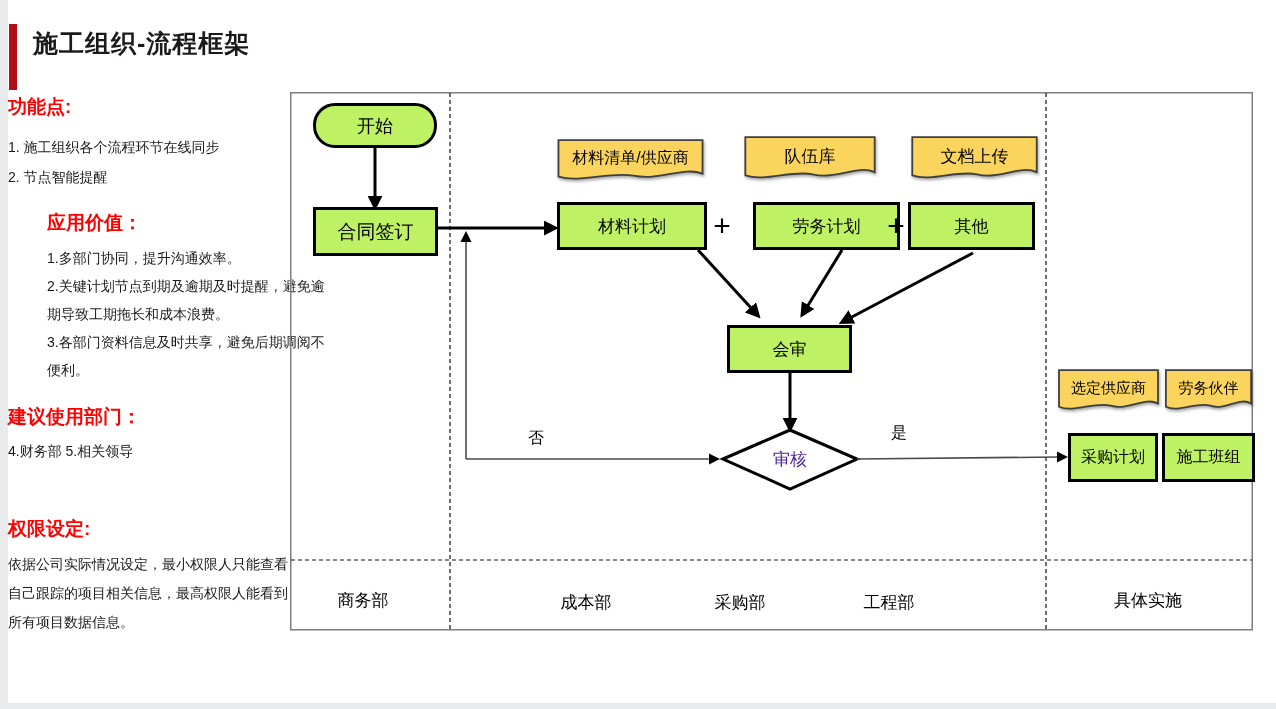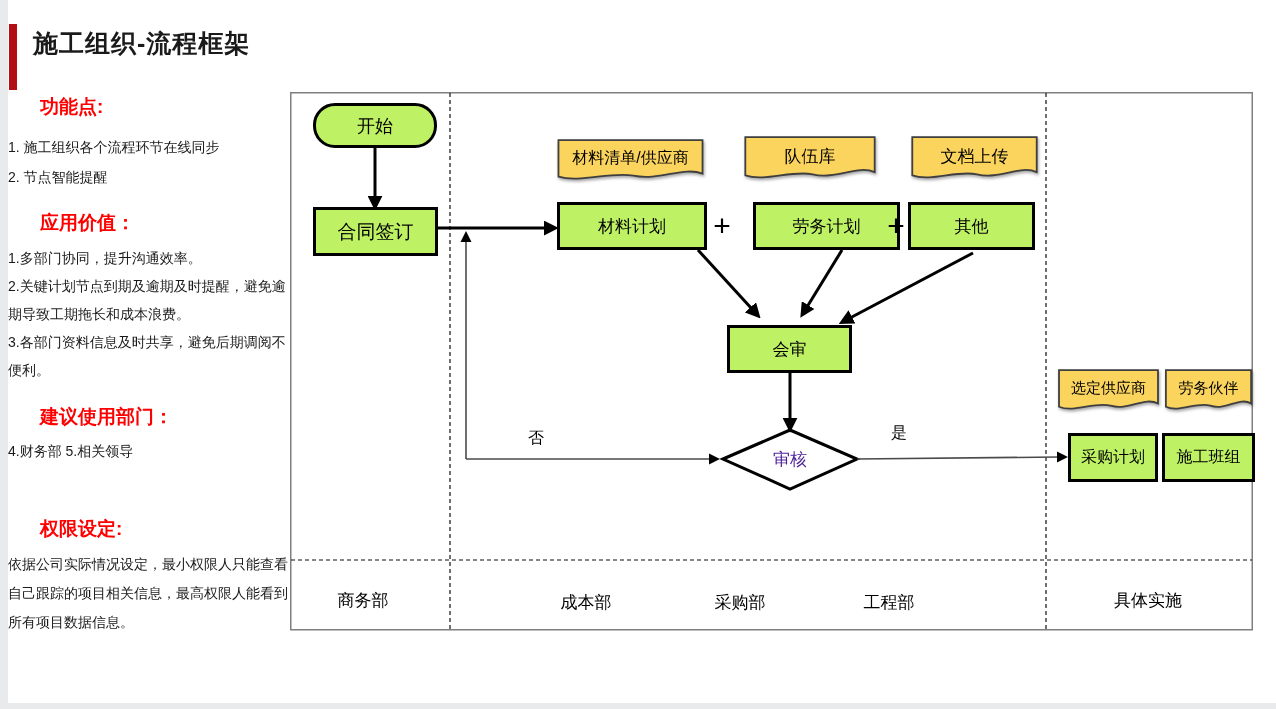--- a/index.html
+++ b/index.html
@@ -14,24 +14,24 @@
 
   .accent-bar { position: absolute; left: 9px; top: 24px; width: 8px; height: 66px; background: #B20F15; }
   .page-title {
     position: absolute; left: 33px; top: 27px;
     font-size: 25px; font-weight: 600; letter-spacing: 1px; color: #1a1a1a;
     white-space: nowrap;
   }
 
   
   .sec { position: absolute; left: 8px; width: 282px; }
-  .sec-heading { color: #FF0000; font-weight: bold; font-size: 19px; margin-bottom: 8px; white-space: nowrap; padding-left: 32px; }
+  .sec-heading { color: #FF0000; font-weight: bold; font-size: 19px; margin-bottom: 8px; white-space: nowrap; }
   .sec .line { font-size: 14px; color: #1a1a1a; word-break: break-all; }
   .sec-1 { top: 94px; }  .sec-1 .line { line-height: 30px; }
-  .sec-2 { top: 210px; } .sec-2 .line { line-height: 28px; }
+  .sec-2 { top: 210px; margin-left: 39px; } .sec-2 .line { line-height: 28px; }
   .sec-3 { top: 404px; } .sec-3 .line { line-height: 24px; }
   .sec-4 { top: 516px; } .sec-4 .line { line-height: 29px; }
   .sec-1 .lines { margin-top: 12px; } .sec-2 .lines { margin-top: 7px; }
   .sec-3 .lines { margin-top: 9px; }  .sec-4 .lines { margin-top: 5px; }
 
   
   .chart-svg { position: absolute; left: 290px; top: 92px; }
 
   .node {
     position: absolute; background: #bef264; border: 3px solid #000;

